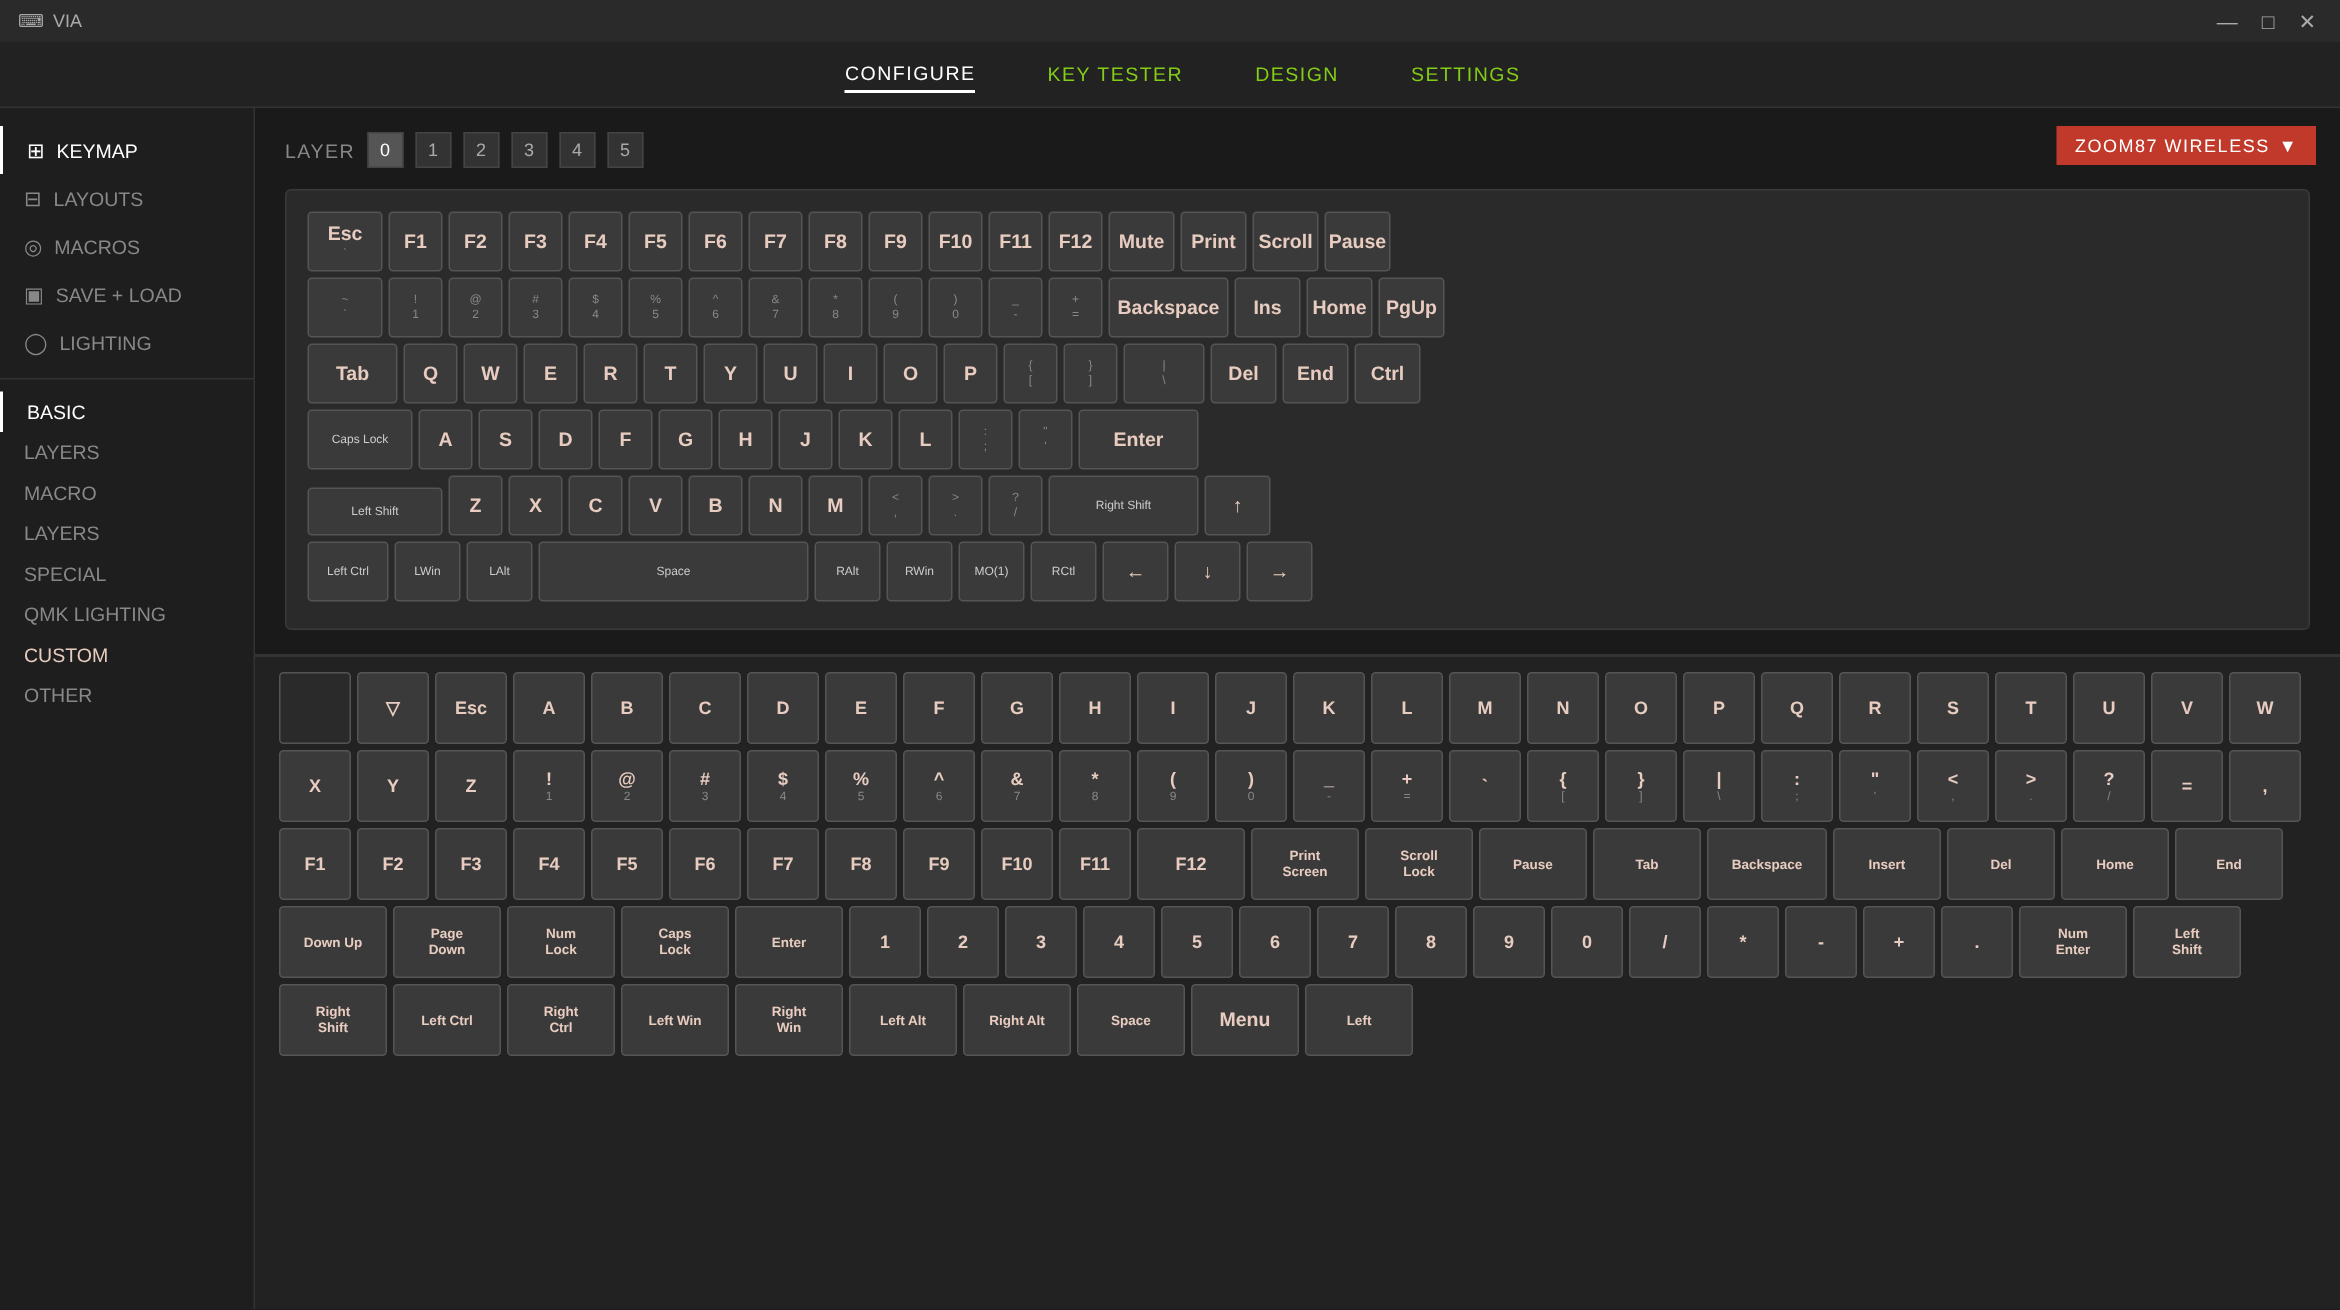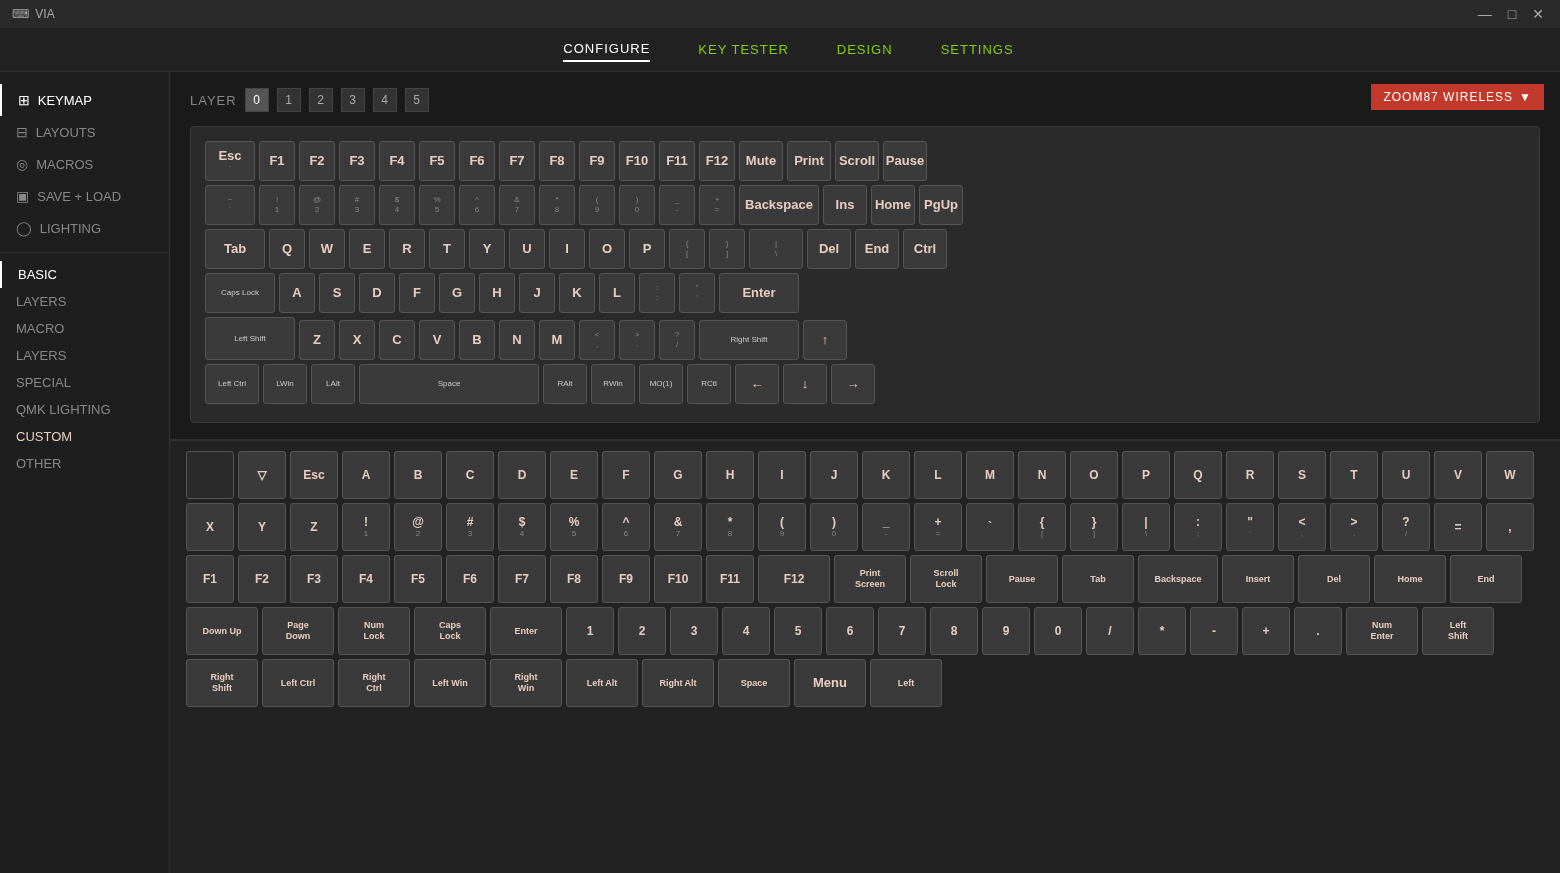--- a/index.html
+++ b/index.html
@@ -551,21 +551,21 @@
           <div class="key key-w-36">
               <span class="key-sub">"</span>
               <span class="key-sub">'</span>
             </div>
           <div class="key key-w-80">
               <span class="key-main">Enter</span>
             </div>
         </div>
 
         <div class="key-row">
-          <div class="key" style="min-width:90px;width:90px;height:43px;">
+          <div class="key" style="min-width:90px;width:90px;height:32px;">
               <span style="font-size:8px;color:#ccc;">Left Shift</span>
             </div>
           <div class="key key-w-36">
               <span class="key-main">Z</span>
             </div>
           <div class="key key-w-36">
               <span class="key-main">X</span>
             </div>
           <div class="key key-w-36">
               <span class="key-main">C</span>

